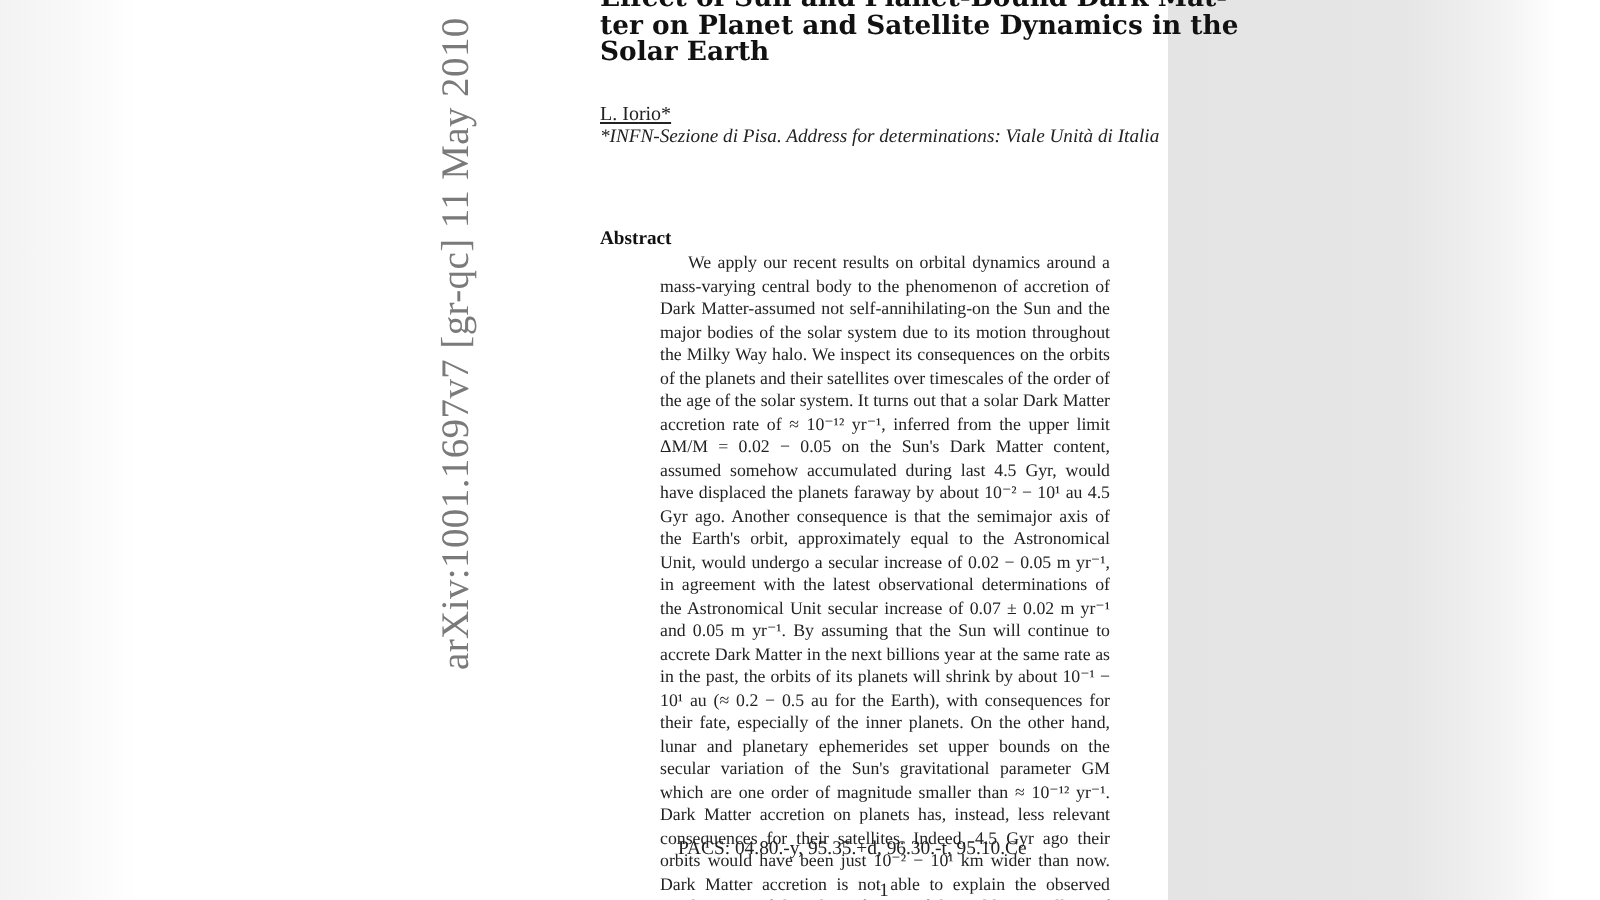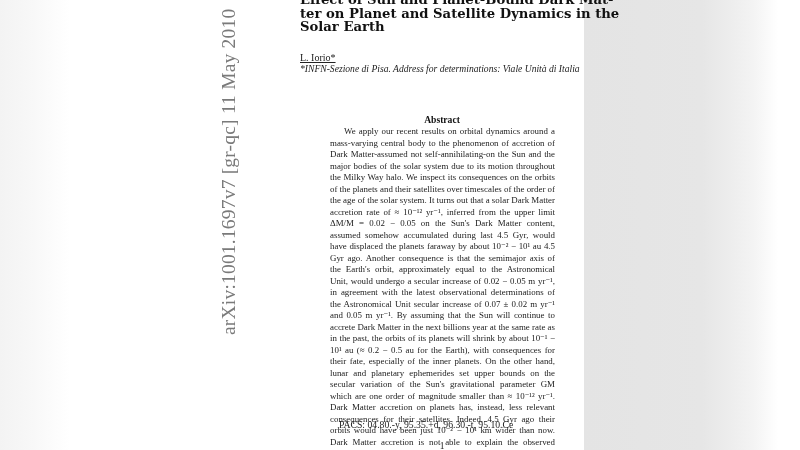--- a/index.html
+++ b/index.html
@@ -34,21 +34,21 @@
     white-space:nowrap;
   }
   .author {
     position:absolute; left:0; top:52px; font-size:10px; color:#222;text-decoration:underline;
   }
   .affil {
     position:absolute; left:0; top:63px; font-size:9.6px; font-style:italic;
     line-height:11.5px; color:#222; white-space:nowrap;
   }
   .abstract-heading {
-    position:absolute; left:0; width:284px; top:114px; text-align:center;
+    position:absolute; left:0; width:284px; top:114px; text-align:left;
     font-weight:bold; font-size:9.6px; color:#111;
   }
   .abstract-body {
     position:absolute; left:30px; top:126px; width:225px;
     font-size:8.9px; line-height:11.5px; text-align:justify; color:#222;
     text-indent:14px;
   }
   .keywords {
     position:absolute; left:0; top:395px; width:286px;
     font-size:9.7px; line-height:11.6px; color:#222; text-indent:12px;

